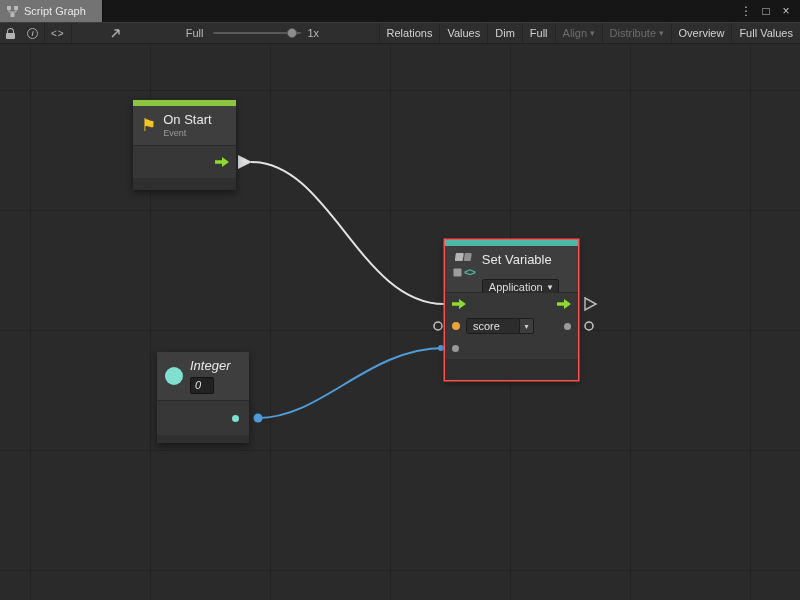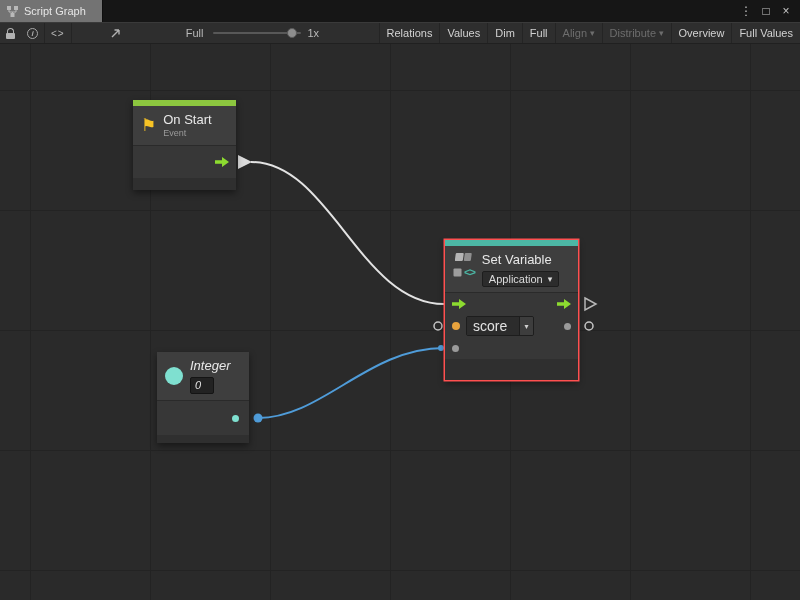--- a/index.html
+++ b/index.html
@@ -59,21 +59,21 @@
   .nrow { position:relative; display:flex; align-items:center; background:#373737; }
   .nfooter { background:#2f2f2f; }
   .flag-glyph { color:#f7c325; font-size:17px; line-height:1; }
   .circle-icon { border-radius:50%; background:var(--integer-accent); width:18px; height:18px; flex:none; }
   .dot { border-radius:50%; flex:none; }
   .dropdown { display:inline-flex; align-items:center; gap:5px; background:#2c2c2c; border:1px solid #1d1d1d;
               border-radius:2px; padding:1px 6px; font-size:11px; color:#dcdcdc; }
   .field { background:#222; border:1px solid #141414; border-radius:2px; color:#e0e0e0;
            font-size:11px; padding:0 4px; line-height:15px; }
   .combo { display:inline-flex; align-items:stretch; border:1px solid #1d1d1d; border-radius:2px; overflow:hidden; }
-  .combo-text { background:#2c2c2c; color:#e2e2e2; font-size:14px; padding:1px 6px; min-width:52px; }
+  .combo-text { background:#2c2c2c; color:#e2e2e2; font-size:11px; padding:1px 6px; min-width:52px; }
   .combo-btn { background:#3d3d3d; border-left:1px solid #1d1d1d; width:14px; display:flex;
                align-items:center; justify-content:center; font-size:8px; color:#cfcfcf; }
   .sv-icon-col { display:flex; flex-direction:column; align-items:center; gap:2px; }
   .teal-code { color:var(--variable-accent); font-size:11px; font-weight:bold; letter-spacing:-1px; }
 </style>
 </head>
 <body>
 
 <div class="titlebar">
   <div class="tab">
@@ -191,21 +191,21 @@
         </svg>
         <span style="display:flex; align-items:center; gap:2px;">
           <svg width="9" height="9" viewBox="0 0 9 9">
             <rect x="0.5" y="0.5" width="8" height="8" rx="1" fill="#9d9d9d"></rect>
           </svg>
           <span class="teal-code">&lt;&gt;</span>
         </span>
       </span>
       <span>
         <div class="ntitle">Set Variable</div>
-        <div class="dropdown" style="margin-top:3px;">
+        <div class="dropdown" style="margin-top:11px;">
           <span>Application</span>
           <span class="dd-arrow">▾</span>
         </div>
       </span>
     </div>
     <div class="ndivider"></div>
     <div class="nrow" style="height:22px; padding:0 7px; justify-content:space-between;">
       <svg width="14" height="10" viewBox="0 0 14 10">
         <polygon points="0,3.2 7,3.2 7,0 14,5 7,10 7,6.8 0,6.8" style="fill:var(--flow-arrow);"></polygon>
       </svg>

